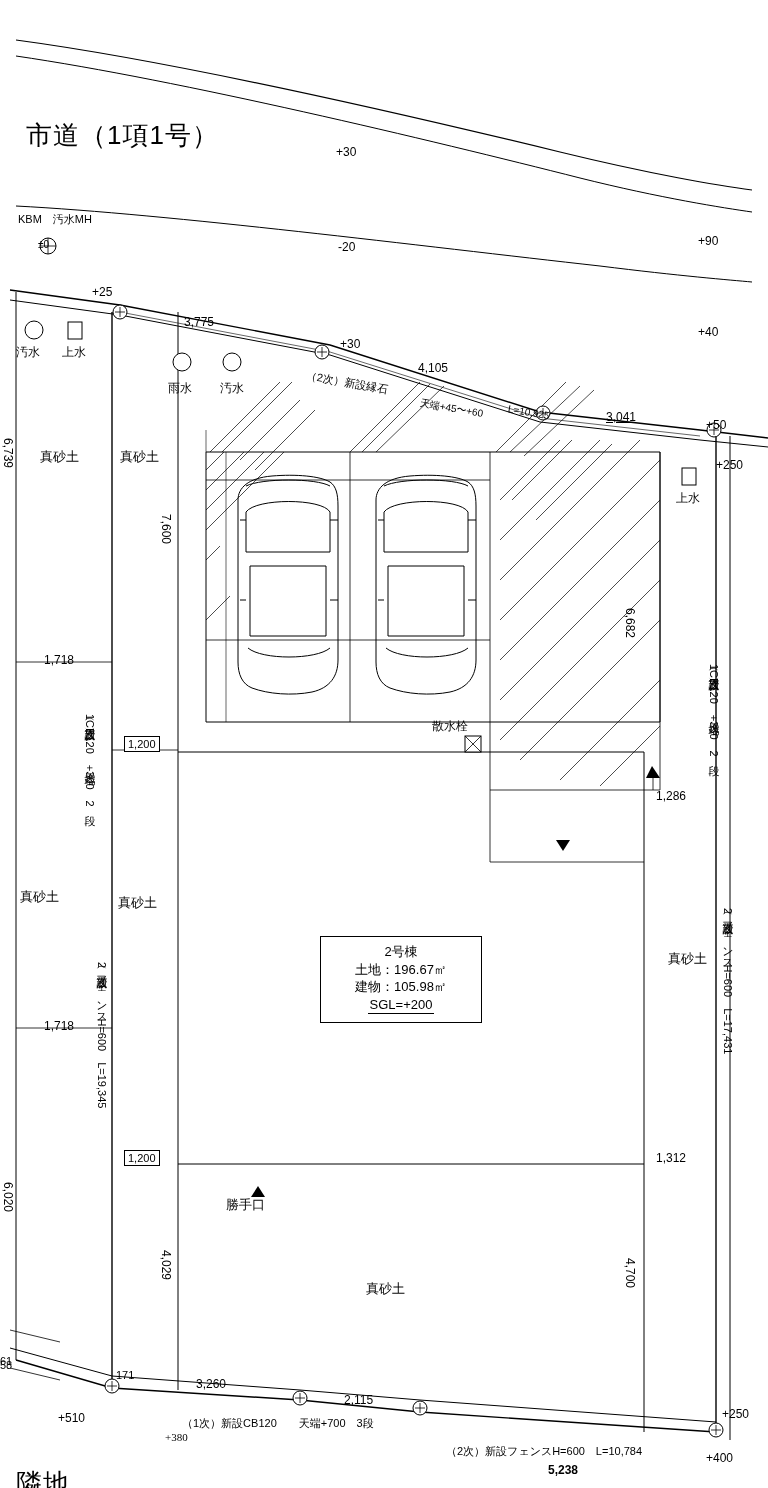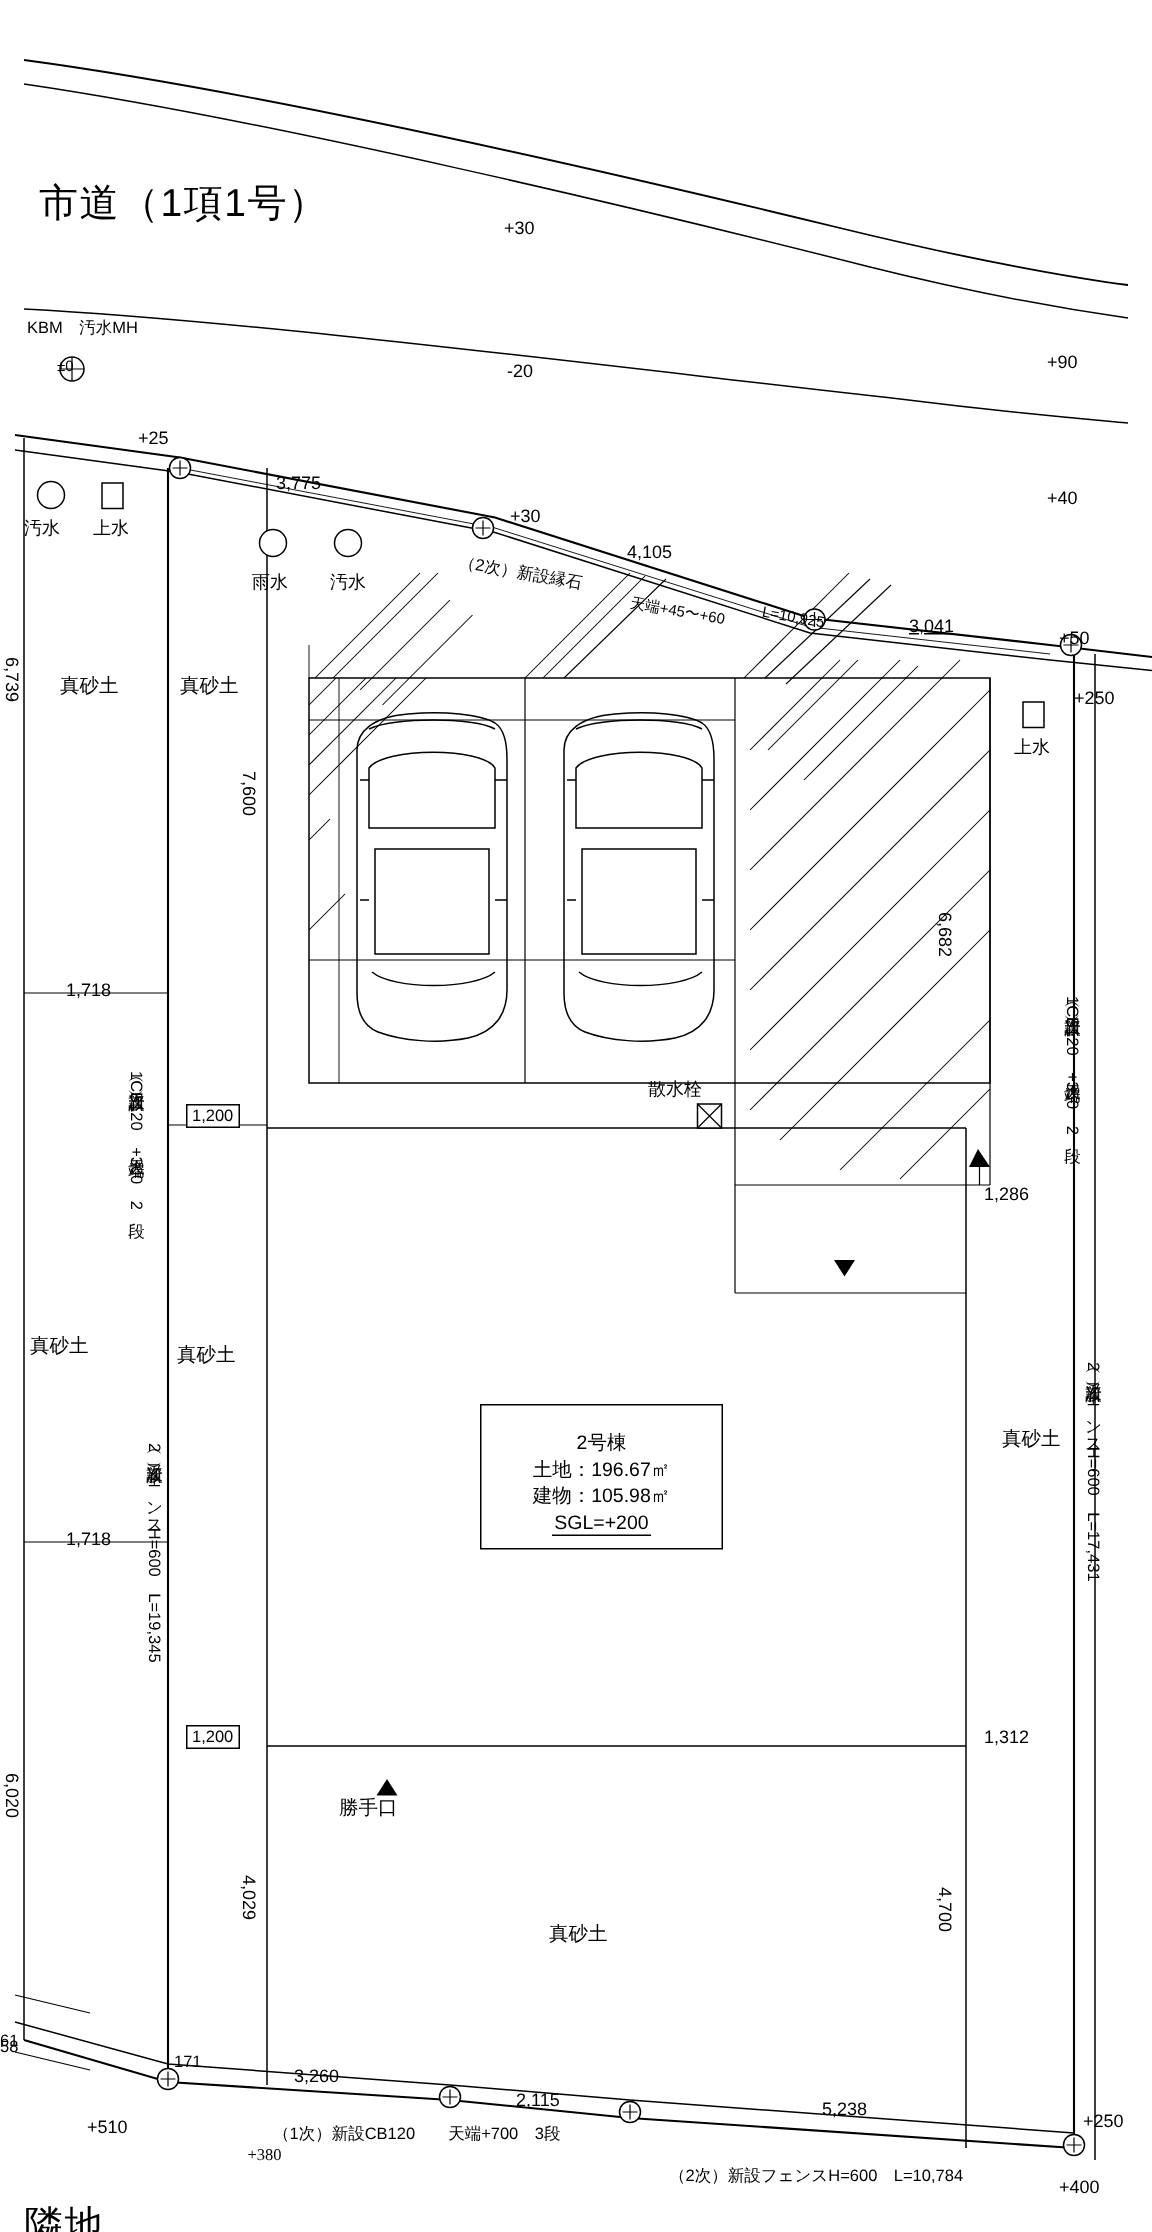--- a/index.html
+++ b/index.html
@@ -202,21 +202,21 @@
   <div class="lbl f12 vert" style="left:160px;top:514px;">7,600</div>
   <div class="lbl f12 vert" style="left:160px;top:1250px;">4,029</div>
 
   <div class="lbl f12 vert" style="left:624px;top:608px;">6,682</div>
   <div class="lbl f12" style="left:656px;top:790px;">1,286</div>
   <div class="lbl f12" style="left:656px;top:1152px;">1,312</div>
   <div class="lbl f12 vert" style="left:624px;top:1258px;">4,700</div>
 
   <div class="lbl f12" style="left:196px;top:1378px;">3,260</div>
   <div class="lbl f12" style="left:344px;top:1394px;">2,115</div>
-  <div class="lbl f12" style="left:548px;top:1400px;">5,238</div>
+  <div class="lbl f12" style="left:548px;top:1464px;font-weight:bold;">5,238</div>
   <div class="lbl f11" style="left:0px;top:1356px;">61</div>
   <div class="lbl f11" style="left:0px;top:1360px;">58</div>
   <div class="lbl f11" style="left:116px;top:1370px;">171</div>
 
   <div class="dimbox" style="left:124px;top:736px;">1,200</div>
   <div class="dimbox" style="left:124px;top:1150px;">1,200</div>
 
   <div class="lbl f11" style="left:306px;top:370px;transform:rotate(10deg);transform-origin:left center;">（2次）新設縁石</div>
   <div class="lbl f10" style="left:420px;top:398px;transform:rotate(10deg);transform-origin:left center;">天端+45〜+60</div>
   <div class="lbl f10" style="left:508px;top:404px;transform:rotate(10deg);transform-origin:left center;">L=10,925</div>
@@ -227,21 +227,21 @@
   <div class="lbl f11 vert" style="left:708px;top:664px;">（1次）新設CB120　天端+350　2段</div>
   <div class="lbl f11 vert" style="left:722px;top:908px;">（2次）新設フェンスH=600　L=17,431</div>
 
   <div class="lbl f11" style="left:182px;top:1418px;">（1次）新設CB120　　天端+700　3段</div>
   <div class="lbl f11" style="left:446px;top:1446px;">（2次）新設フェンスH=600　L=10,784</div>
 
   <div class="tri-up" style="left:251px;top:1186px;"></div>
   <div class="lbl f13" style="left:226px;top:1198px;">勝手口</div>
   <div class="tri-dn" style="left:556px;top:840px;"></div>
 
-  <div class="infobox" style="left:320px;top:936px;width:152px;padding:16px 4px 8px;">
+  <div class="infobox" style="left:320px;top:936px;width:152px;padding:6px 4px 8px;">
     <div class="f13">2号棟</div>
     <div class="f13">土地：196.67㎡</div>
     <div class="f13">建物：105.98㎡</div>
     <div class="f13"><span class="ul">SGL=+200</span></div>
   </div>
 
   <div class="lbl f26" style="left:16px;top:1470px;">隣地</div>
 
 </div>
 

